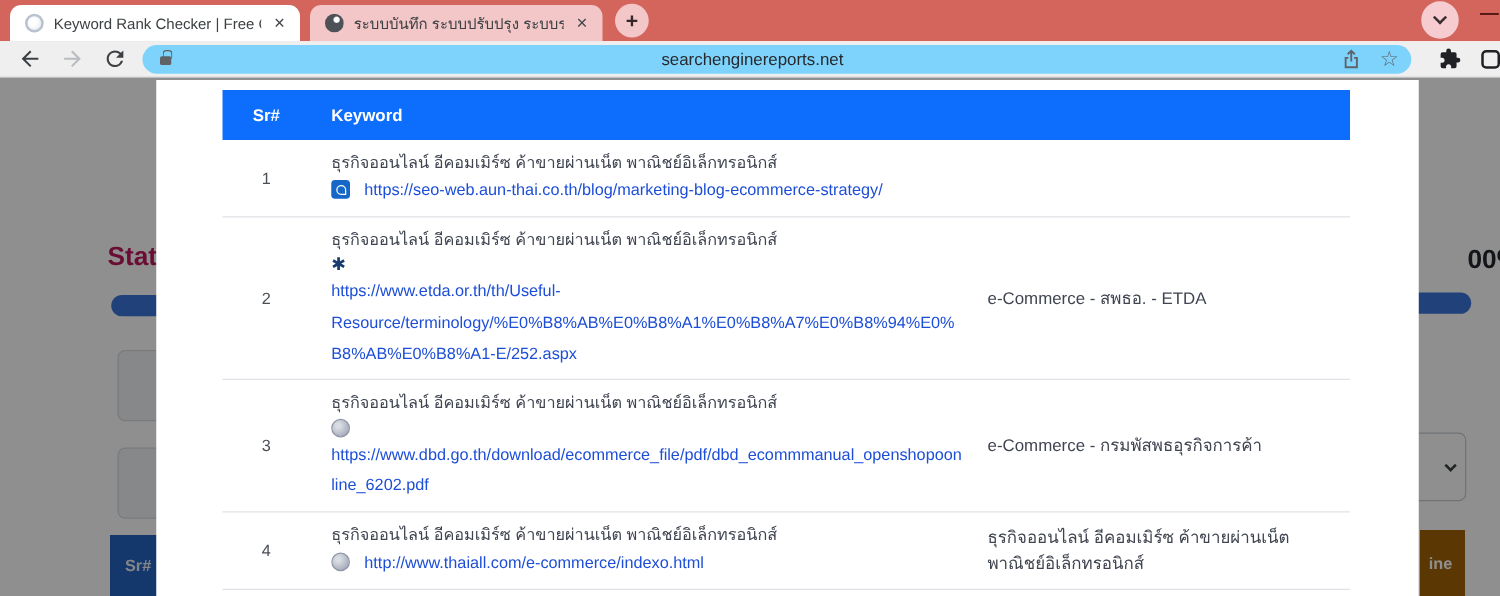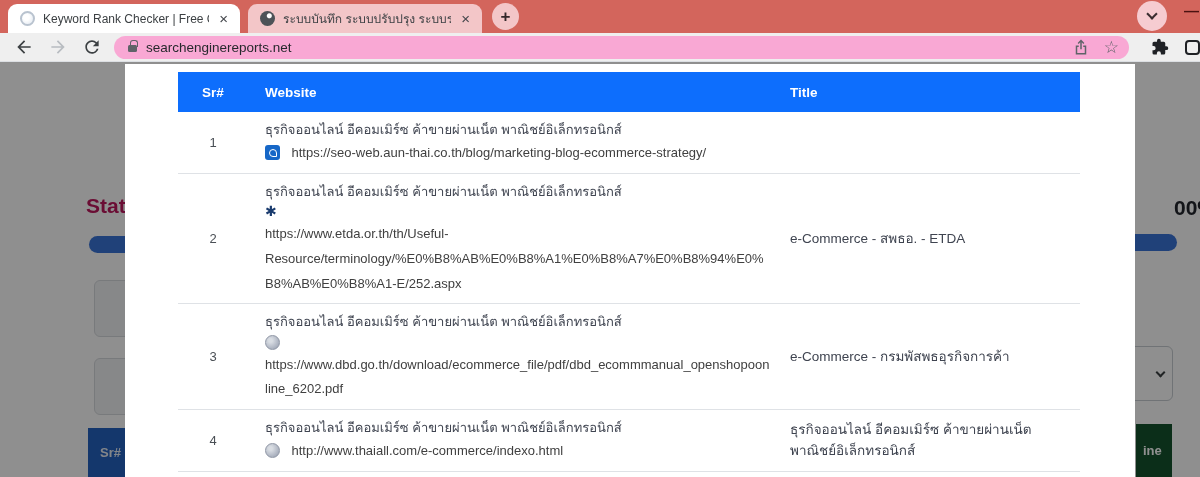--- a/index.html
+++ b/index.html
@@ -23,22 +23,22 @@
         background:#f6ccd1; display:flex; align-items:center; justify-content:center; }
   .chev { width:8px; height:8px; border-right:2px solid #3a2d30; border-bottom:2px solid #3a2d30;
         transform:rotate(45deg); margin-top:-4px; }
   .min-btn { position:absolute; left:1184px; top:2px; color:#4a1210; font-size:15px; font-weight:700; }
 
   
   .toolbar { position:absolute; top:33px; left:0; width:1200px; height:29px; background:#efefef;
         border-bottom:1px solid #dcdfe3; display:flex; align-items:center; }
   .nav-ico { width:20px; height:20px; margin-left:14px; flex:0 0 auto; }
   .nav-ico svg { width:20px; height:20px; display:block; }
-  .omnibox { margin-left:12px; width:1022px; height:23px; background:#f9a8d4; border-radius:12px;
-        display:flex; align-items:center; padding:0 10px; }
+  .omnibox { margin-left:12px; width:1022px; height:23px; background:#7dd3fc; border-radius:12px;
+        display:flex; align-items:center; padding:0 10px;text-align:center; }
   .lock { width:9px; height:7px; background:#5f6368; border-radius:1.5px; position:relative; margin:3px 9px 0 4px; }
   .lock:before { content:""; position:absolute; left:1.5px; top:-5px; width:6px; height:6px;
         border:1.5px solid #5f6368; border-bottom:none; border-radius:3px 3px 0 0; }
   .url-text { font-size:13.5px; color:#27292d; flex:1; }
   .omni-ico { width:18px; height:18px; margin-left:14px; }
   .omni-ico svg { width:18px; height:18px; display:block; }
   .star-glyph { font-size:17px; color:#5f6368; margin-left:14px; line-height:1; }
   .ext-ico { width:18px; height:18px; margin-left:22px; }
   .ext-ico svg { width:18px; height:18px; display:block; }
   .profile-box { width:15px; height:15px; border:2.5px solid #1f2125; border-radius:4px; margin-left:16px; }
@@ -53,40 +53,40 @@
   .gray-box { position:absolute; left:94px; width:44px; background:#f1f3f4; border:1px solid #d6dade; border-radius:6px; }
   .gray-box1 { top:218px; height:57px; }
   .gray-box2 { top:296px; height:57px; }
   .percent-text { position:absolute; left:1174px; top:134px; font-size:21px; font-weight:700; color:#23262e; }
   .select-box { position:absolute; left:1126px; top:284px; width:47px; height:55px; background:#fff;
         border:1px solid #c8cdd2; border-radius:6px; }
   .select-chev { position:absolute; right:8px; top:22px; width:7px; height:7px;
         border-right:2px solid #3c4043; border-bottom:2px solid #3c4043; transform:rotate(45deg); }
   .bl-blue { position:absolute; left:88px; top:366px; width:48px; height:49px; background:#2563c0;
         color:#e8edf5; font-size:13px; font-weight:700; display:flex; align-items:center; padding-left:12px; }
-  .br-blue { position:absolute; left:1136px; top:362px; width:36px; height:53px; background:#14532d;
+  .br-blue { position:absolute; left:1136px; top:362px; width:36px; height:53px; background:#a16207;
         color:#ffffff; font-size:13px; font-weight:700; display:flex; align-items:center; padding-left:7px; }
 
   .overlay { position:absolute; inset:0; background:rgba(0,0,0,0.44); }
 
   
   .modal { position:absolute; left:125px; top:2px; width:1010px; height:413px; background:#ffffff; }
   .rtable { position:absolute; left:53px; top:8px; width:902px; }
   .thead { display:flex; height:40px; background:#0d6efd; color:#fff; font-size:13.5px; font-weight:700; align-items:center; }
   .th-sr { width:70px; text-align:center; }
   .th-web { width:532px; padding-left:17px; }
   .th-title { width:300px; padding-left:10px; }
   .trow { display:flex; border-bottom:1px solid #dfe2e6; }
   .trow:first-of-type { border-top:1px solid #aab1b8; }
   .c1 { width:70px; display:flex; align-items:center; justify-content:center; font-size:13px; color:#4a4f55; }
   .c2 { width:532px; padding:8px 10px 8px 17px; display:flex; flex-direction:column; justify-content:center; }
   .c3 { width:300px; padding:6px 10px; display:flex; align-items:center; font-size:13.5px; color:#3f4450; line-height:1.5; }
   .kw { font-size:13px; color:#3f4450; line-height:1.55; }
   .linkline { line-height:1.55; }
-  .link { font-size:13px; color:#404040; text-decoration:none; overflow-wrap:break-word; word-break:break-word; }
+  .link { font-size:13px; color:#1d4ed8; text-decoration:none; overflow-wrap:break-word; word-break:break-word; }
   .fav { display:inline-block; width:15px; height:15px; vertical-align:-3px; margin-right:7px; position:relative; }
   .fav-aun { background:#1667c7; border-radius:3px; }
   .fav-aun:before { content:""; position:absolute; left:3.5px; top:3.5px; width:6px; height:6px;
         border:1.5px solid #fff; border-radius:50% 50% 0 50%; }
   .fav-etda { color:#1a3b6e; font-size:14px; width:auto; line-height:1; vertical-align:-2px; }
   .fav-sphere { border-radius:50%; background:radial-gradient(circle at 35% 35%, #d9dde3 15%, #9199ab 100%);
         border:1px solid #8f96a5; }
   .fav-own-line { display:block; margin:2px 0; }
 </style>
 </head>
@@ -162,22 +162,21 @@
       <div class="br-blue">ine</div>
     </div>
 
     <div class="overlay"></div>
 
     <div class="modal">
       <div class="rtable">
 
         <div class="thead">
           <div class="th-sr">Sr#</div>
-          <div class="th-web">Website</div>
-          <div class="th-title">Title</div>
+          <div class="th-web">Keyword</div>
         </div>
 
         <div class="trow" style="min-height:58px">
           <div class="c1">1</div>
           <div class="c2">
             <div class="kw">ธุรกิจออนไลน์ อีคอมเมิร์ซ ค้าขายผ่านเน็ต พาณิชย์อิเล็กทรอนิกส์</div>
             <div class="linkline">
               <span class="fav fav-aun"></span>
               <a href="#" class="link">https://seo-web.aun-thai.co.th/blog/marketing-blog-ecommerce-strategy/</a>
             </div>

